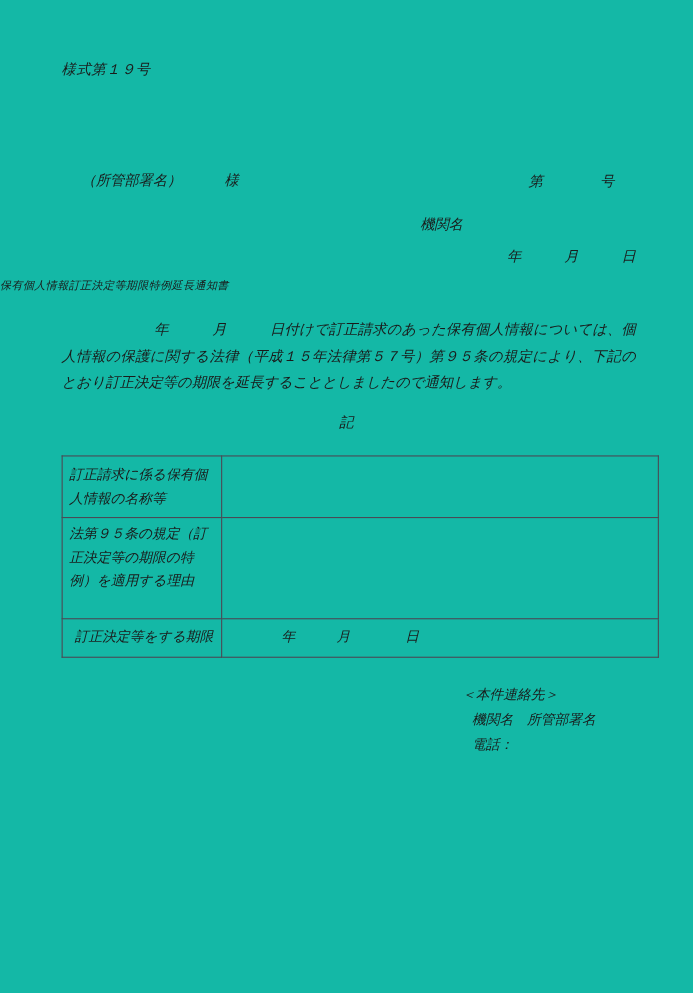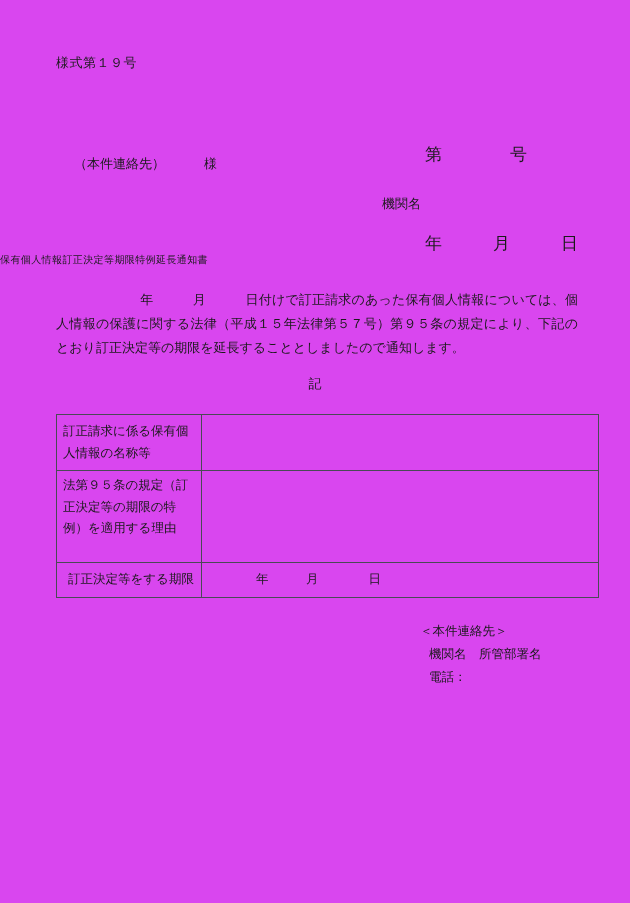--- a/index.html
+++ b/index.html
@@ -12,39 +12,40 @@
     height: 903px;
     position: relative;
     font-family: "Liberation Serif", "DejaVu Serif", serif;
     color: #1a1a1a;
     overflow: hidden;
   }
 
   .page {
     position: absolute;
     inset: 0;
-    background: #d946ef;
+    background: #14b8a6;
+    font-style: italic;
   }
 
   
   .form-no {
     position: absolute;
     left: 56px;
     top: 54px;
     font-size: 13px;
     letter-spacing: 0.5px;
     white-space: pre;
   }
 
   .doc-number-block {
     position: absolute;
     right: 52px;
-    top: 80px;
-    font-size: 17px;
-    text-align: left;
+    top: 108px;
+    font-size: 13px;
+    text-align: center;
     line-height: 1.75;
     white-space: pre;
   }
   .doc-number-block div { white-space: pre; }
 
   .addressee {
     position: absolute;
     left: 74px;
     top: 155px;
     font-size: 13px;
@@ -139,21 +140,21 @@
 
 <div class="page">
 
   <div class="form-no">様式第１９号</div>
 
   <div class="doc-number-block">
     <div>第　　　　号</div>
     <div>年　　　月　　　日</div>
   </div>
 
-  <div class="addressee">（本件連絡先）　　　様</div>
+  <div class="addressee">（所管部署名）　　　様</div>
 
   <div class="agency-name">機関名</div>
 
   <div class="doc-title">保有個人情報訂正決定等期限特例延長通知書</div>
 
   <div class="body-text">
     <span class="lead-indent"></span><span>年　　　月　　　</span><span>日付けで訂正請求のあった保有個人情報については、個人情報の保護に関する法律（平成１５年法律第５７号）第９５条の規定により、下記のとおり訂正決定等の期限を延長することとしましたので通知します。</span>
   </div>
 
   <div class="ki-mark">記</div>

